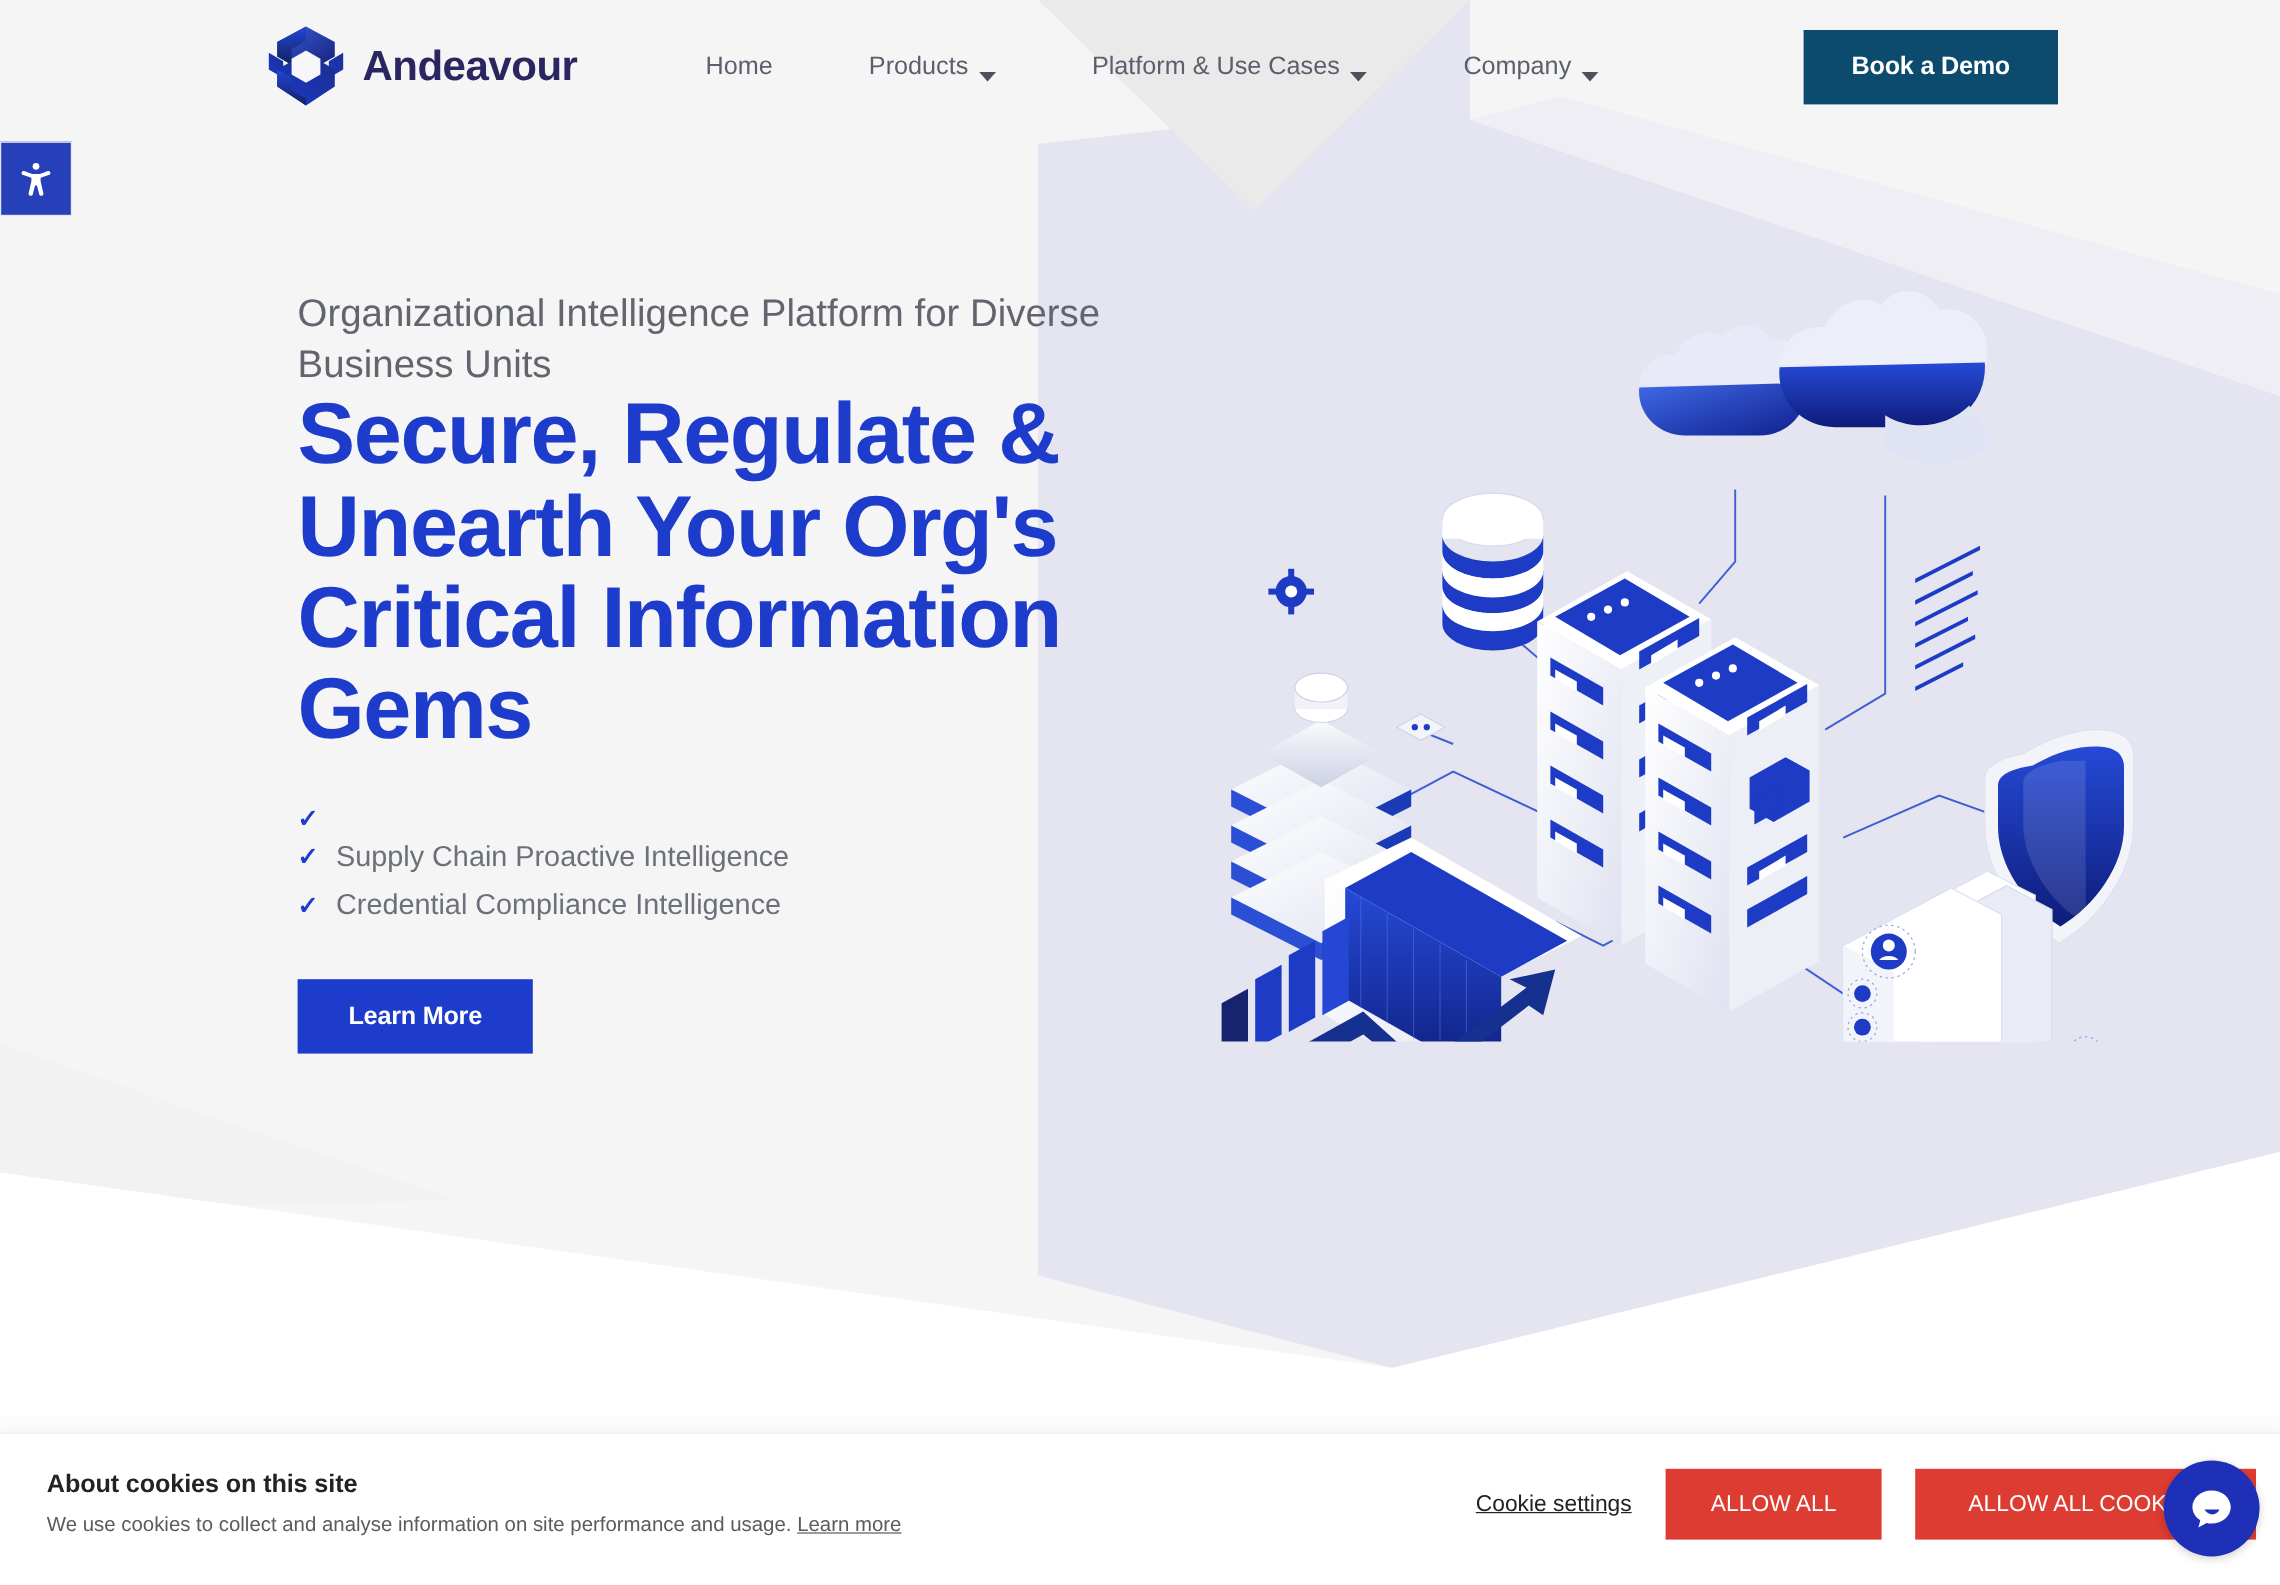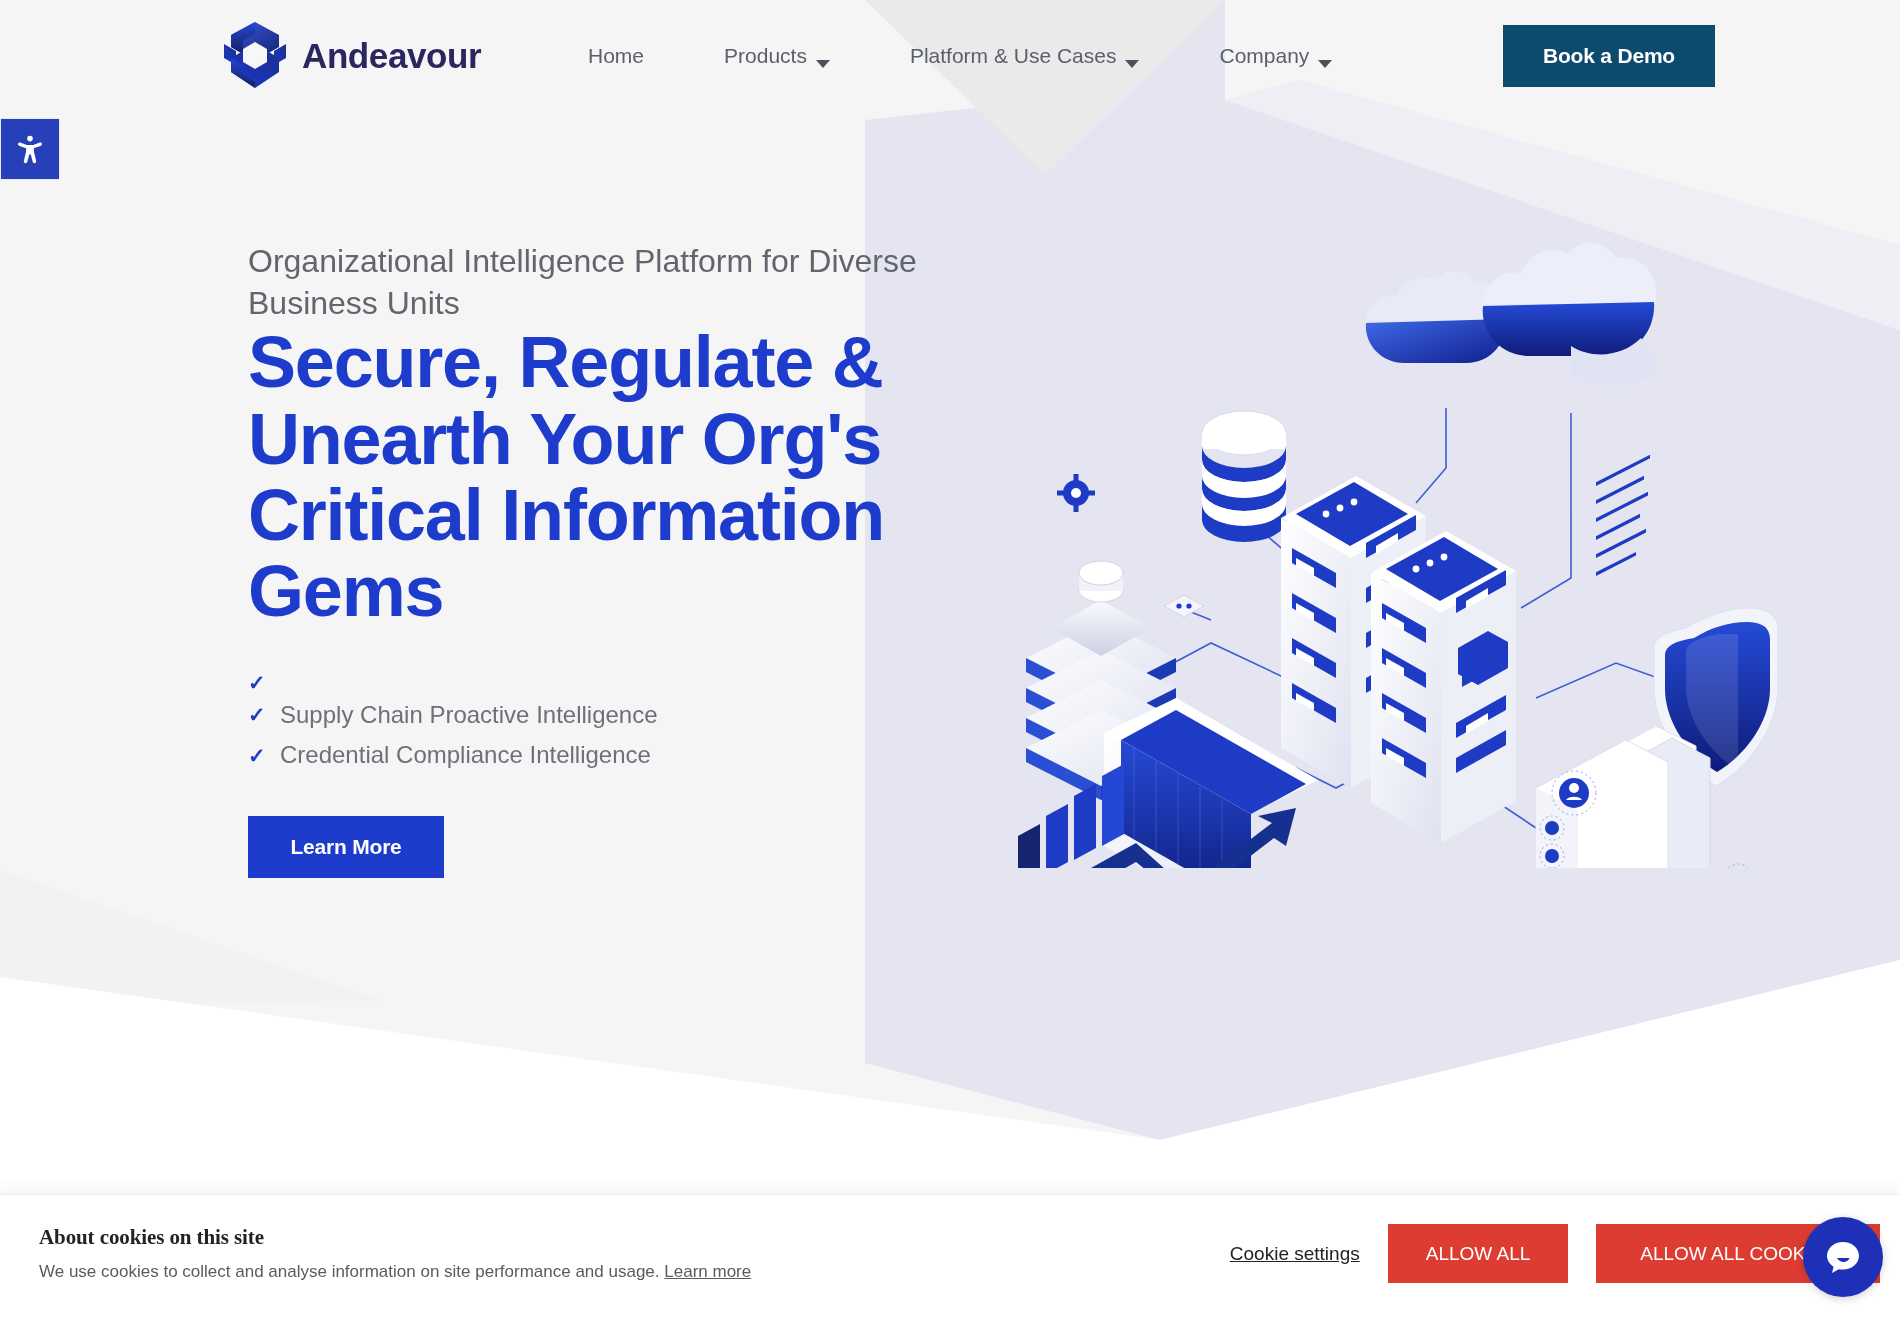--- a/index.html
+++ b/index.html
@@ -195,21 +195,20 @@
     box-shadow: 0 -2px 6px rgba(0,0,0,0.04);
     z-index: 70;
   }
   .cookie-text { position: absolute; left: 39px; top: 30px; }
   .cookie-title {
     font-size: 21px;
     font-weight: 700;
     color: #232323;
     margin-bottom: 11px;
     letter-spacing: -0.1px;
-    font-family: Liberation Serif, serif;
   }
   .cookie-desc {
     font-size: 17px;
     color: #5b5b5b;
     line-height: 1.3;
   }
   .cookie-link {
     color: #5b5b5b;
     text-decoration: underline;
     cursor: pointer;

